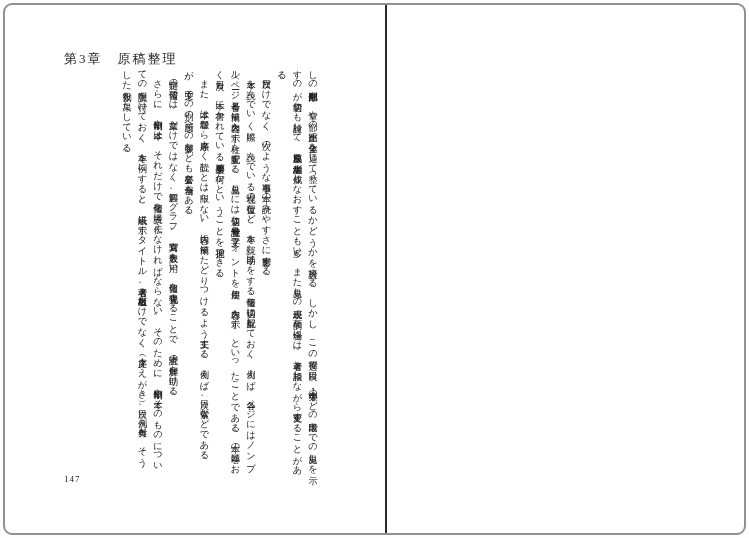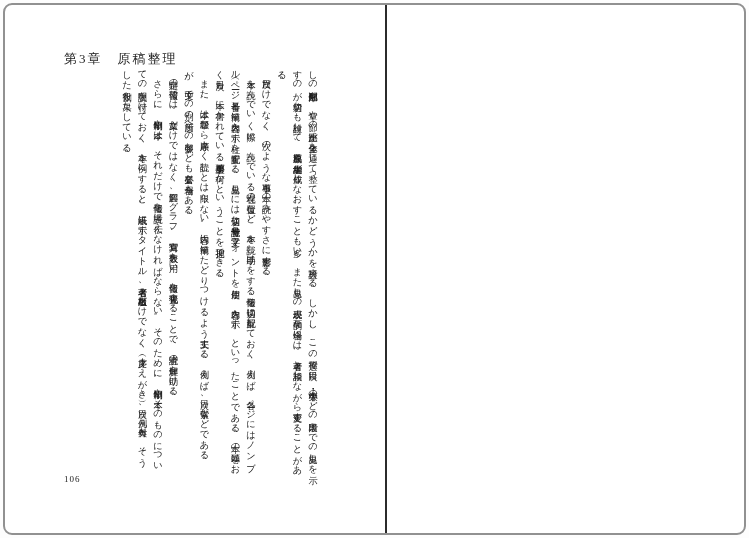--- a/index.html
+++ b/index.html
@@ -58,15 +58,15 @@
   <div class="page left">
     <div class="running-head">第3章　原稿整理</div>
     <div class="vbody vbody-left">
       <p>しの配列順序や、章や節の比重が全体を通して整っているかどうかを検討する。しかし、この過程で目次に、大・中・小等のどの段階までの見出しを示すのが適切かも検討して、目次原稿を編集者が作成しなおすことも多い。また見出しの表現が画一的な場合には、著者と相談しながら変更することがある。</p>
       <p class="ind">目次だけでなく、次のような事項も本の読みやすさに影響する。</p>
       <p class="ind">本を読んでいく際に、読んでいる現在の位置など、本を読む手助けをする情報を適切に配置しておく。例えば、各ページにはノンブル（ページ番号）と簡単に内容を示す柱を配置する。見出しには適切な記号・番号や文字フォントを使用し、内容を示す、といったことである。本の巻頭におく目次も、本に書かれている主要事項が何かということを把握できる。</p>
       <p class="ind">また、本は冒頭から順序よく読むとは限らない。内容に簡単にたどりつけるよう工夫する。例えば、目次、索引などであるが、文中での別の箇所への参照なども必要な場合もある。</p>
       <p class="ind">特定の情報では、文章だけではなく、図解、グラフ、写真や数表を用い、情報を視覚化することで、読者の理解を助ける。</p>
       <p class="ind">さらに、印刷物や本は、それだけで情報を読者に伝えなければならない。そのために、印刷物や本そのものについての説明を付けておく。本を例にすると、表紙に示すタイトル、著者名、出版社名だけでなく、序文（まえがき）、目次、凡例、奥付も、そうした役割を果たしている。</p>
     </div>
-    <div class="folio folio-left">106</div>
+    <div class="folio folio-left">147</div>
   </div>
 </div>
 
 </body></html>

